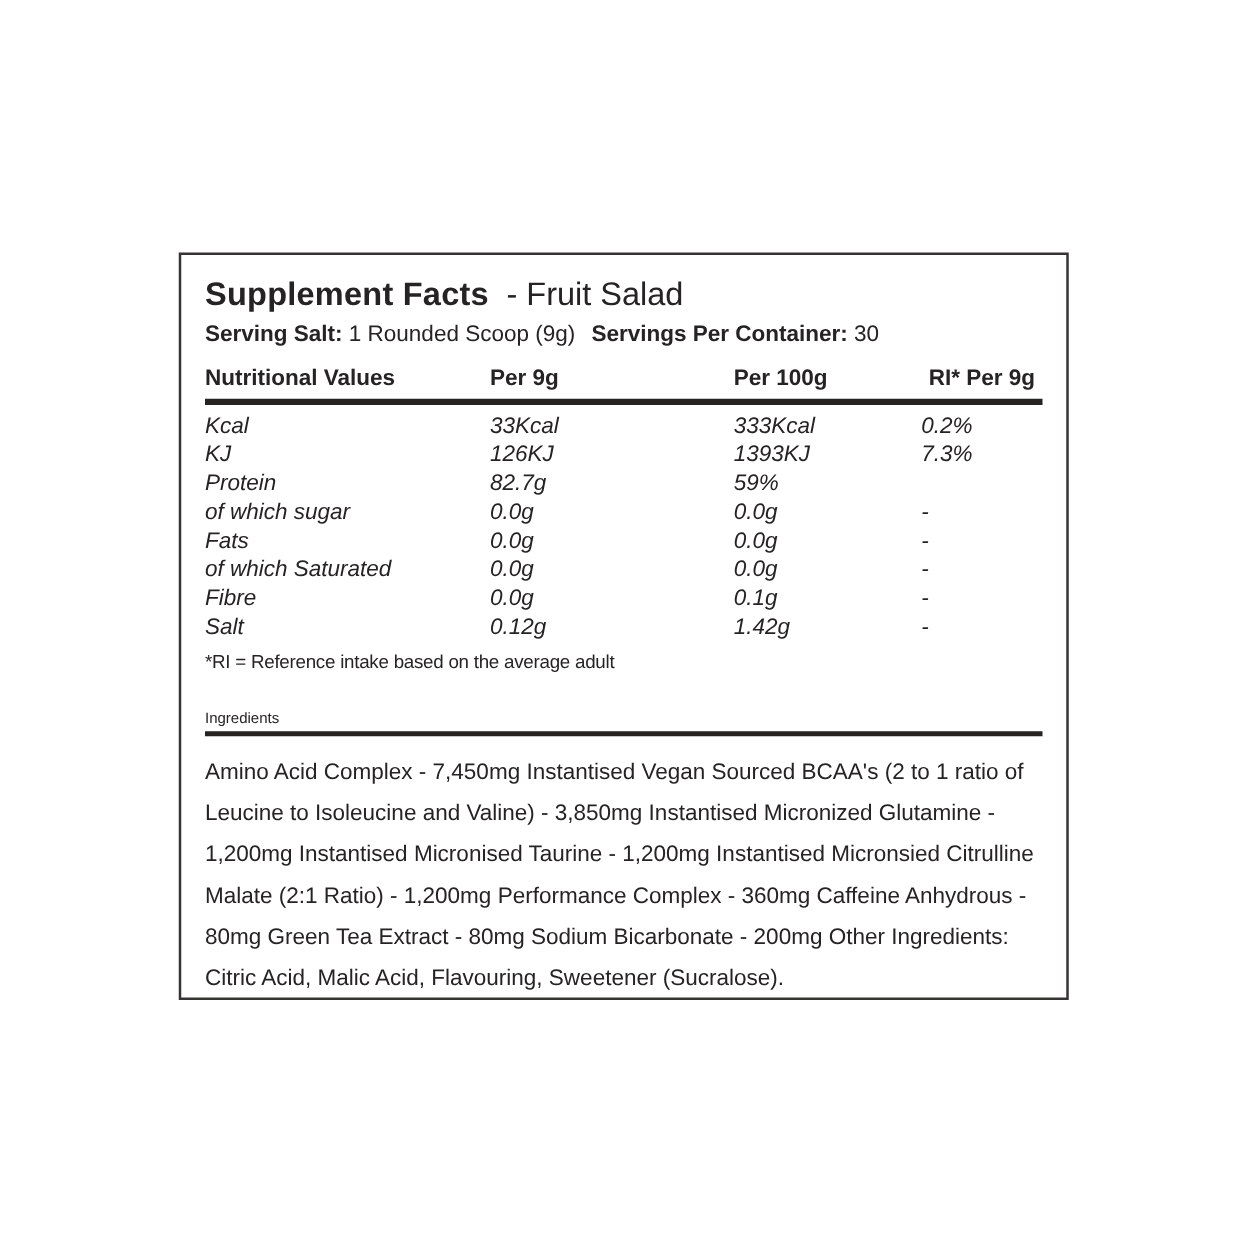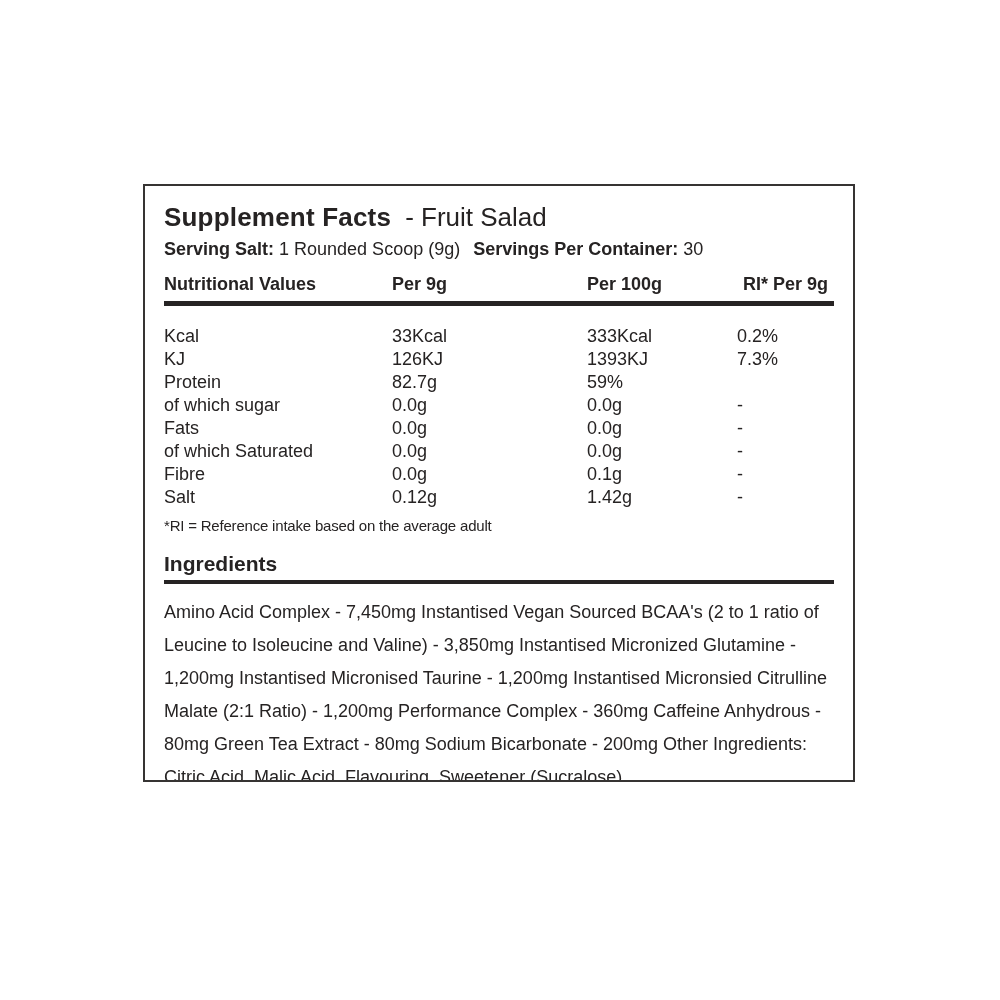--- a/index.html
+++ b/index.html
@@ -7,21 +7,21 @@
     padding: 0;
     width: 1000px;
     height: 1000px;
     background: #ffffff;
     font-family: "Liberation Sans", sans-serif;
     color: #262323;
   }
   .label-box {
     position: absolute;
     left: 143px;
-    top: 184px;
+    top: 202px;
     width: 712px;
     height: 598px;
     box-sizing: border-box;
     border: 2px solid #363433;
     background: #ffffff;
     padding: 14px 19px 0 19px;
     overflow: hidden;
   }
   .title-row {
     display: flex;
@@ -55,33 +55,34 @@
     margin-top: 14px;
     font-weight: bold;
   }
   .nv-head .c4 { text-align: center; }
   .thick-bar {
     height: 5px;
     background: #262323;
     margin-top: 6px;
   }
   .nv-rows {
-    margin-top: 19px;
+    margin-top: 5px;
+    font-style: italic;
   }
   .nv-row { height: 23px; line-height: 23px; }
   .nv-row .c4 { text-align: left; }
   .footnote {
     margin-top: 8px;
     font-size: 15px;
     letter-spacing: -0.2px;
   }
   .ing-heading {
-    margin-top: 18px;
-    font-size: 21px;
-    font-weight: bold;
+    margin-top: 29px;
+    font-size: 12px;
+    font-weight: normal;
   }
   .ing-divider {
     height: 4px;
     background: #262323;
     margin-top: 4px;
   }
   .ing-text {
     margin-top: 12px;
     font-size: 18px;
     line-height: 33px;

